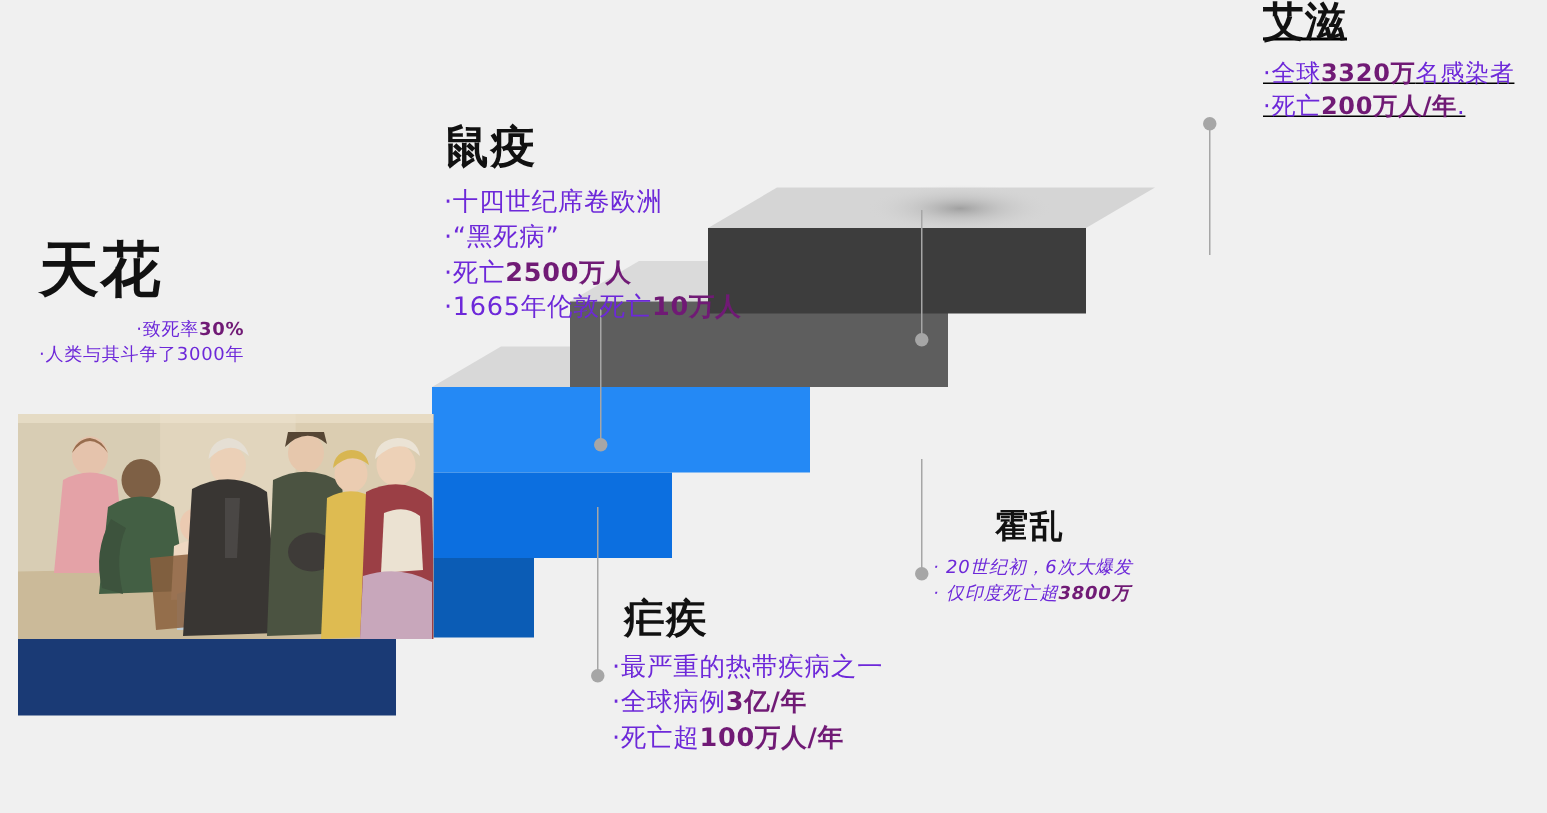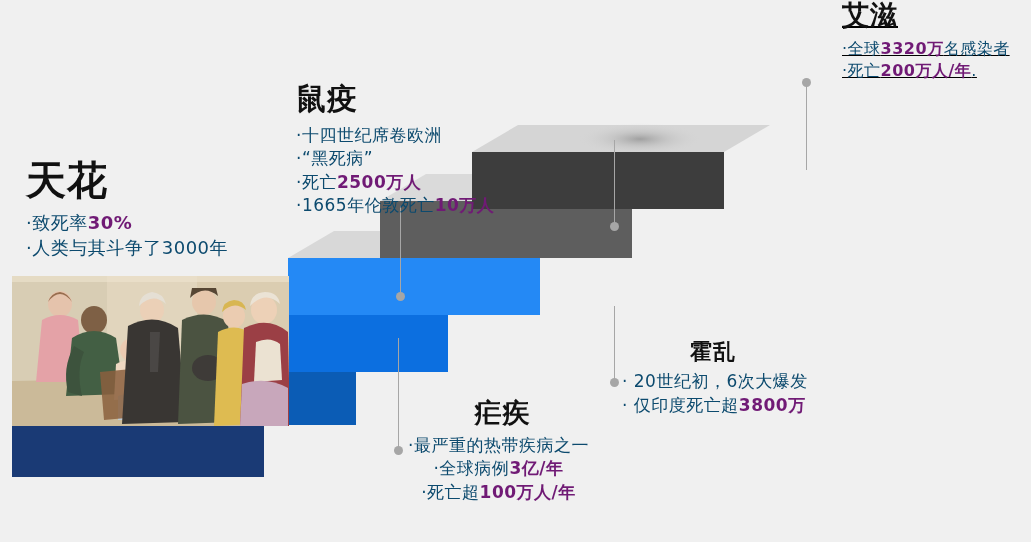--- a/index.html
+++ b/index.html
@@ -35,50 +35,50 @@
     line-height:1.1;
     white-space:nowrap;
   }
   .block ul{list-style:none;margin:0;padding:0;}
   .block li{
     white-space:nowrap;
     color:#1b1b1b;
     line-height:1.38;
     letter-spacing:.5px;
   }
-  .block li .b{color:#0c4a6e;}
+  .block li .b{color:#6d28d9;}
   .red{color:#701a75;font-weight:bold;}
 
   .dotlead{position:absolute;}
   .dotlead .ln{position:absolute;background:#a6a6a6;width:1px;}
   .dotlead .dt{position:absolute;width:9px;height:9px;border-radius:50%;background:#a6a6a6;}
 
   
   #b-smallpox{left:26px;top:158px;}
   #b-smallpox .title{font-size:40px;}
-  #b-smallpox ul{margin-top:9px;font-size:18px;}
+  #b-smallpox ul{margin-top:9px;font-size:12px;text-align:right;}
 
   #b-plague{left:296px;top:82px;}
   #b-plague .title{font-size:30px;}
   #b-plague ul{margin-top:9px;font-size:17px;}
 
   #b-flu{left:516px;top:20px;}
   #b-flu .title{font-size:30px;}
   #b-flu ul{margin-top:10px;font-size:17px;}
 
   #b-aids{left:842px;top:0px;text-decoration:underline;}
   #b-aids .title{font-size:27px;}
   #b-aids ul{margin-top:8px;font-size:16px;}
 
   #b-cholera{left:618px;top:340px;}
   #b-cholera .title{font-size:22px;text-align:center;}
-  #b-cholera ul{margin-top:6px;font-size:17px;}
+  #b-cholera ul{margin-top:6px;font-size:12px;font-style:italic;}
   #b-cholera li{padding-left:4px;}
 
-  #b-malaria{left:408px;top:398px;text-align:center;}
+  #b-malaria{left:408px;top:398px;}
   #b-malaria .title{font-size:27px;margin-left:8px;}
   #b-malaria ul{margin-top:6px;font-size:17px;}
 </style>
 </head>
 <body>
 
 <div id="stage">
 
   <div class="stairs">
     <svg width="1031" height="542" viewBox="0 0 1031 542" xmlns="http://www.w3.org/2000/svg">

